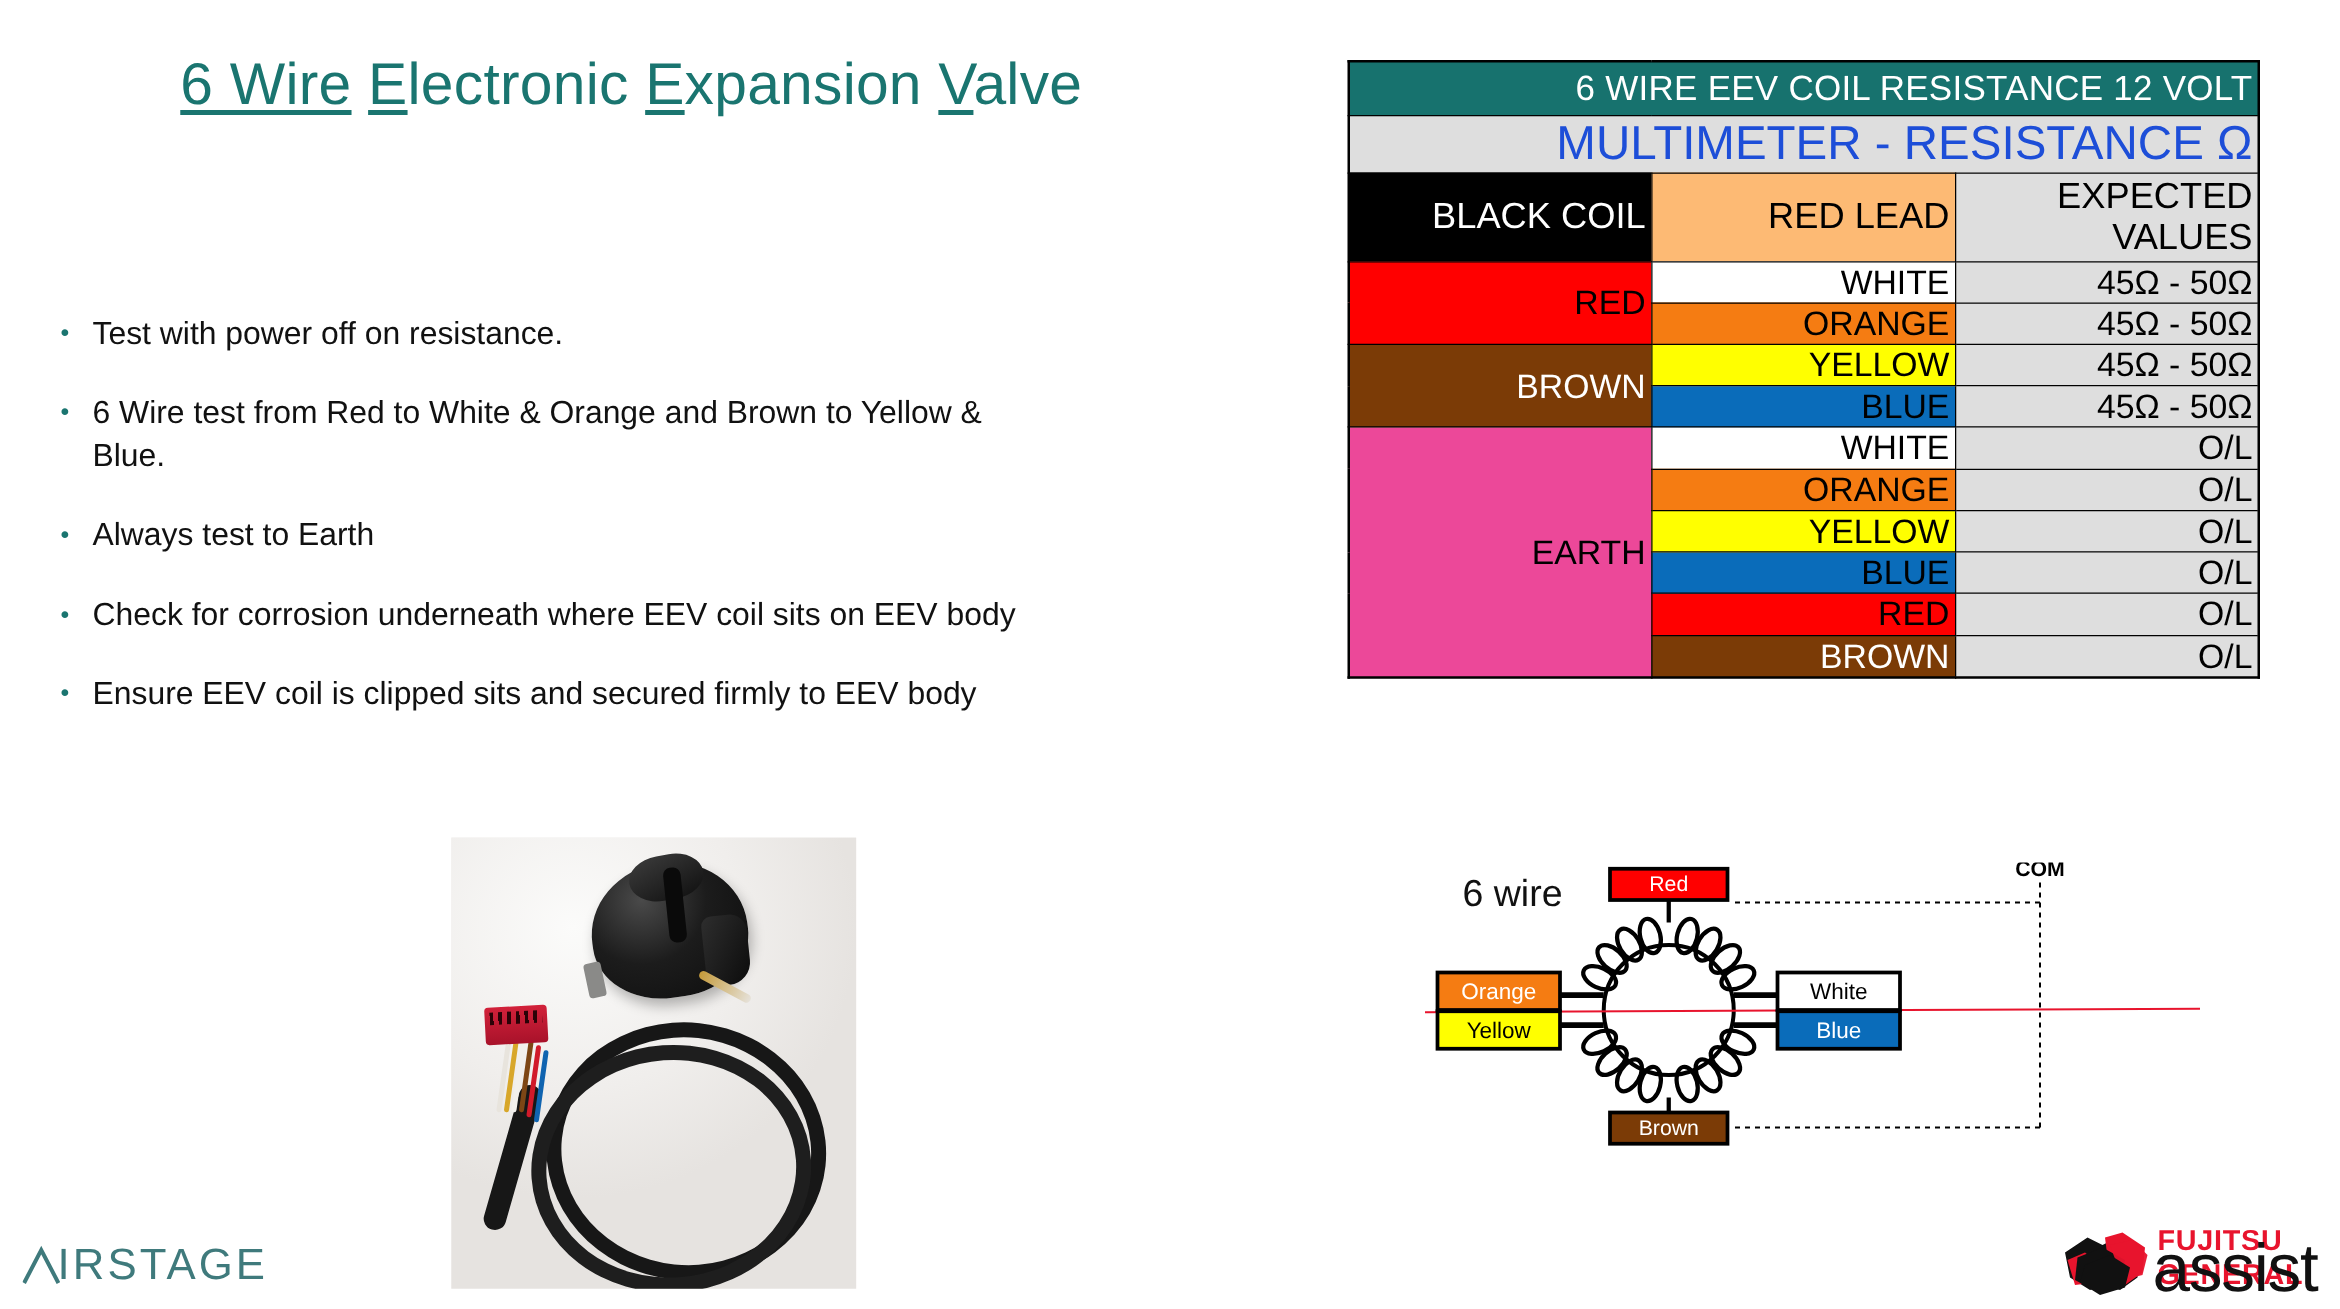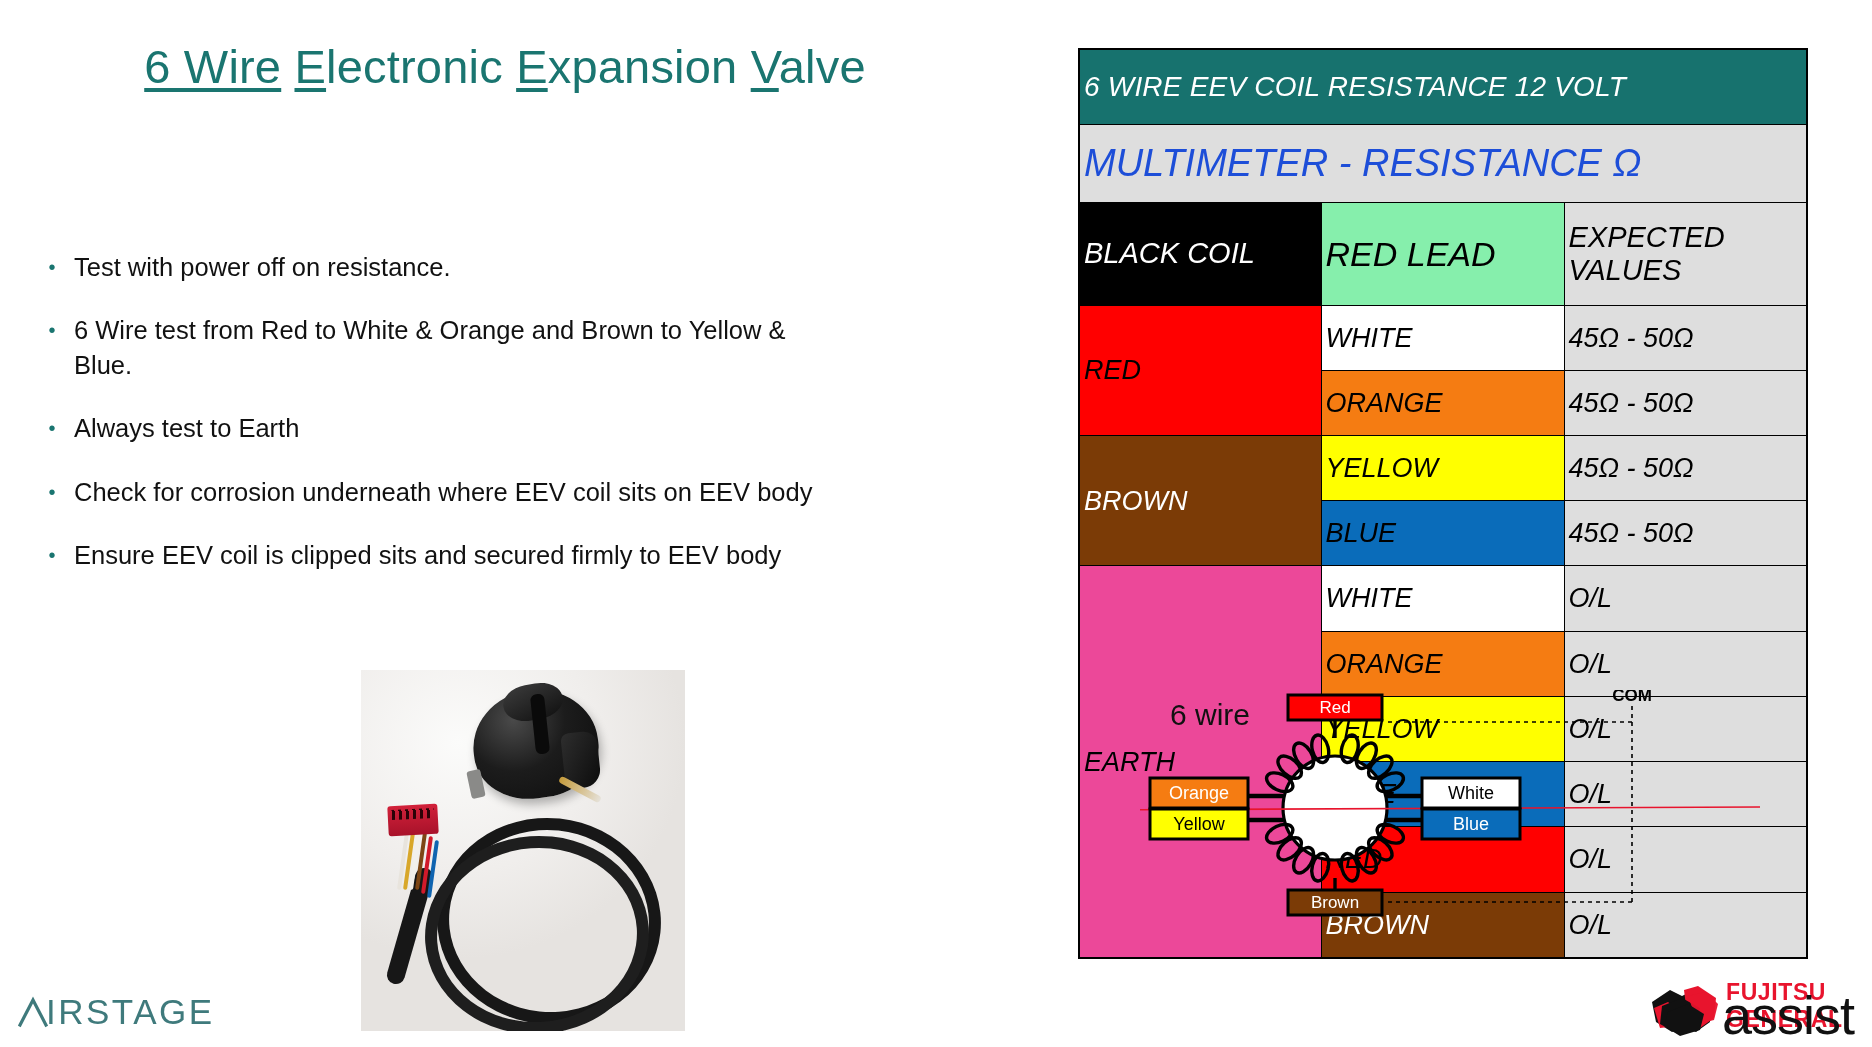--- a/index.html
+++ b/index.html
@@ -176,42 +176,41 @@
     left: 1078px;
     top: 48px;
     width: 730px;
     border: 2px solid #000;
     border-collapse: collapse;
     table-layout: fixed;
     background: #fff;
   }
   #res-table td {
     border: 1px solid #000;
-    text-align: left;
+    text-align: right;
     vertical-align: middle;
     font-size: 27px;
-    padding: 17px 4px;
+    padding: 1px 4px;
     line-height: 1.12;
-    font-style: italic;
   }
   #res-table td.title-cell {
     background: #17726e;
     color: #fff;
     font-size: 28px;
     height: 40px;
     letter-spacing: .2px;
   }
   #res-table td.sub-cell {
     background: #dedede;
     color: #1d4ed8;
     font-size: 38px;
     height: 38px;
   }
   #res-table td.hdr-black { background: #000; color: #fff; font-size: 29px; }
-  #res-table td.hdr-red   { background: #86efac; color: #000; font-size: 34px; }
+  #res-table td.hdr-red   { background: #fdba74; color: #000; font-size: 29px; }
   #res-table td.hdr-grey  { background: #dedede; color: #000; font-size: 29px; }
   .c-red    { background: #ff0000; color: #000; }
   .c-brown  { background: #7b3b06; color: #fff; }
   .c-earth  { background: #ec4899; color: #000; }
   .c-white  { background: #ffffff; color: #000; }
   .c-orange { background: #f57c12; color: #000; }
   .c-yellow { background: #ffff00; color: #000; }
   .c-blue   { background: #0a6cba; color: #000; }
   .c-rred   { background: #ff0000; color: #000; }
   .c-bbrown { background: #7b3b06; color: #fff; }

